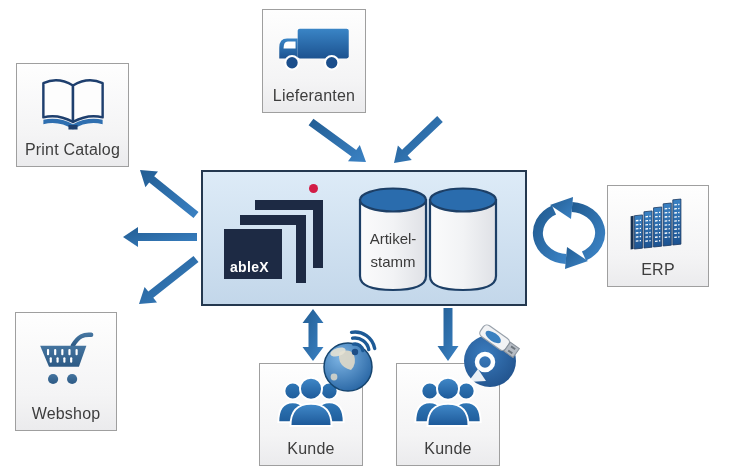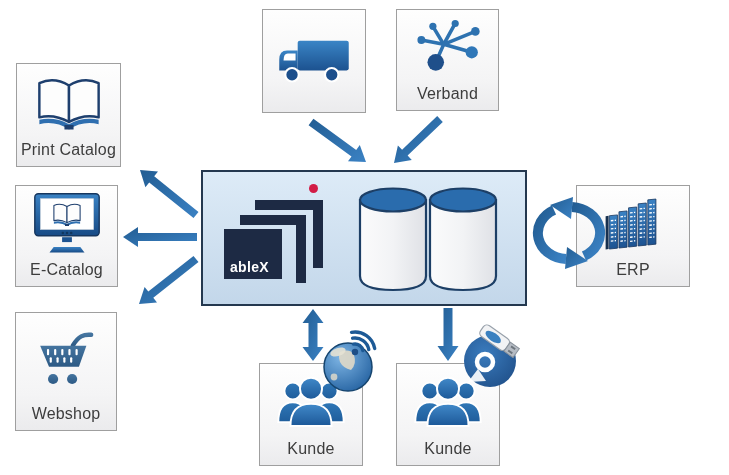--- a/index.html
+++ b/index.html
@@ -100,68 +100,33 @@
   <div class="node" style="left:262px;top:9px;width:104px;height:104px;">
     <div class="icon-wrap">
       <svg width="78" viewBox="0 0 110 72">
         <rect x="32" y="8" width="72" height="42" rx="3" fill="url(#iconG)"></rect>
         <path d="M32,22 L32,50 L6,50 L6,35 Q6,22 17,22 Z" fill="url(#iconG)"></path>
         <path d="M29,26 L29,36 L12,36 Q12,26 18,26 Z" fill="#fff"></path>
         <circle cx="24" cy="56" r="9.5" fill="#1c4f8c" stroke="#fff" stroke-width="3"></circle>
         <circle cx="80" cy="56" r="9.5" fill="#1c4f8c" stroke="#fff" stroke-width="3"></circle>
       </svg>
     </div>
-  </div>
-
-  <div class="node" style="left:396px;top:9px;width:103px;height:102px;">
-    <div class="icon-wrap">
-      <svg width="72" viewBox="0 0 100 86">
-        <g stroke="#2e72b0" stroke-width="5" stroke-linecap="round">
-          <line x1="44" y1="38" x2="13" y2="32"></line>
-            <line x1="44" y1="38" x2="29" y2="13"></line>
-          <line x1="44" y1="38" x2="60" y2="9"></line>
-            <line x1="44" y1="38" x2="88" y2="20"></line>
-          <line x1="44" y1="38" x2="83" y2="49"></line>
-            <line x1="44" y1="38" x2="33" y2="63"></line>
-        </g>
-        <circle cx="13" cy="32" r="5.5" fill="#2e72b0"></circle>
-          <circle cx="29" cy="13" r="5" fill="#2e72b0"></circle>
-        <circle cx="60" cy="9" r="5" fill="#2e72b0"></circle>
-          <circle cx="88" cy="20" r="6" fill="#2e72b0"></circle>
-        <circle cx="83" cy="49" r="8.5" fill="#2f77b8"></circle>
-          <circle cx="33" cy="63" r="11.5" fill="#1f4f8a"></circle>
-      </svg>
-    </div>
-    <div class="label">Verband</div>
-  </div>
-
-  <div class="node" style="left:16px;top:63px;width:105px;height:104px;">
+    <div class="label">Lieferanten</div>
+  </div>
+
+
+  <div class="node" style="left:16px;top:63px;width:113px;height:104px;">
     <div class="icon-wrap">
       <svg width="76" viewBox="0 0 100 84">
         <use href="#bookGlyph" transform="translate(0,2)"></use>
       </svg>
     </div>
     <div class="label">Print Catalog</div>
   </div>
 
-  <div class="node" style="left:15px;top:185px;width:103px;height:102px;">
-    <div class="icon-wrap">
-      <svg width="70" viewBox="0 0 100 92">
-        <rect x="4" y="4" width="92" height="60" rx="5" fill="url(#monG)" stroke="#16365e" stroke-width="2"></rect>
-        <rect x="12" y="11" width="76" height="44" fill="#fff" stroke="#c8d2dc" stroke-width="1"></rect>
-        <use href="#bookGlyph" transform="translate(26,14) scale(0.48)"></use>
-        <circle cx="44" cy="60" r="1.8" fill="#12365e"></circle>
-          <circle cx="50" cy="60" r="1.8" fill="#12365e"></circle>
-          <circle cx="56" cy="60" r="1.8" fill="#12365e"></circle>
-        <rect x="43" y="66" width="14" height="7" fill="#1d5391"></rect>
-        <path d="M31,80 L69,80 L75,88 L25,88 Z" fill="url(#monG)"></path>
-      </svg>
-    </div>
-    <div class="label">E-Catalog</div>
-  </div>
 
   <div class="node" style="left:15px;top:312px;width:102px;height:119px;">
     <div class="icon-wrap">
       <svg width="68" viewBox="0 0 100 92">
         <path d="M60,26 C68,12 76,9 87,10" stroke="url(#steelG)" stroke-width="6.5" stroke-linecap="round" fill="none"></path>
         <path d="M12,26 L80,26 L69,57 L25,57 Z" fill="url(#steelG)"></path>
         <g fill="#fff">
           <rect x="22" y="31" width="3.2" height="9" rx="1.5"></rect>
             <rect x="32.5" y="31" width="3.2" height="9" rx="1.5"></rect>
           <rect x="43" y="31" width="3.2" height="9" rx="1.5"></rect>
@@ -173,21 +138,21 @@
             <rect x="56" y="43" width="3.2" height="8" rx="1.5"></rect>
         </g>
         <path d="M21,63 L68,63" stroke="url(#steelG)" stroke-width="6" stroke-linecap="round"></path>
         <circle cx="31" cy="75" r="7.5" fill="url(#steelG)"></circle>
           <circle cx="59" cy="75" r="7.5" fill="url(#steelG)"></circle>
       </svg>
     </div>
     <div class="label">Webshop</div>
   </div>
 
-  <div class="node" style="left:576px;top:185px;width:114px;height:102px;">
+  <div class="node" style="left:607px;top:185px;width:102px;height:102px;">
     <div class="icon-wrap">
       <svg width="74" viewBox="0 0 100 86">
         <g transform="translate(0,7) skewY(-6)" id="srv-g">
           <rect x="13" y="27" width="4" height="45" fill="#17304f"></rect>
         <rect x="18" y="27" width="11" height="45" fill="url(#srvG)" stroke="#15325a" stroke-width="1"></rect>
             <path d="M20,34.0h7M20,39.5h7M20,45.0h7M20,50.5h7M20,56.0h7M20,61.5h7" stroke="#fff" stroke-width="1.8" stroke-dasharray="3.5 1.8" fill="none"></path>
             <rect x="31" y="23" width="11" height="49" fill="url(#srvG)" stroke="#15325a" stroke-width="1"></rect>
             <path d="M33,30.0h7M33,35.5h7M33,41.0h7M33,46.5h7M33,52.0h7M33,57.5h7M33,63.0h7" stroke="#fff" stroke-width="1.8" stroke-dasharray="3.5 1.8" fill="none"></path>
             <rect x="44" y="19" width="11" height="53" fill="url(#srvG)" stroke="#15325a" stroke-width="1"></rect>
             <path d="M46,26.0h7M46,31.5h7M46,37.0h7M46,42.5h7M46,48.0h7M46,53.5h7M46,59.0h7M46,64.5h7" stroke="#fff" stroke-width="1.8" stroke-dasharray="3.5 1.8" fill="none"></path>
@@ -237,20 +202,22 @@
         <span class="logo-text">ableX</span>
       </div>
       <div class="dot"></div>
     </div>
 
     <div class="cyl" style="left:155px;top:13px;">
       <svg width="70" height="108" viewBox="0 0 70 108">
         <path d="M2,15 L2,91 Q2,105 35,105 Q68,105 68,91 L68,15 Z" fill="url(#cylB)" stroke="#1d3f66" stroke-width="2.2"></path>
         <ellipse cx="35" cy="15" rx="33" ry="11.5" fill="#2a6cad" stroke="#1d3f66" stroke-width="2.2"></ellipse>
       </svg>
+      <div class="cyl-label">Artikel-
+stamm</div>
     </div>
 
     <div class="cyl" style="left:225px;top:13px;">
       <svg width="70" height="108" viewBox="0 0 70 108">
         <path d="M2,15 L2,91 Q2,105 35,105 Q68,105 68,91 L68,15 Z" fill="url(#cylB)" stroke="#1d3f66" stroke-width="2.2"></path>
         <ellipse cx="35" cy="15" rx="33" ry="11.5" fill="#2a6cad" stroke="#1d3f66" stroke-width="2.2"></ellipse>
       </svg>
     </div>
   </div>
 

